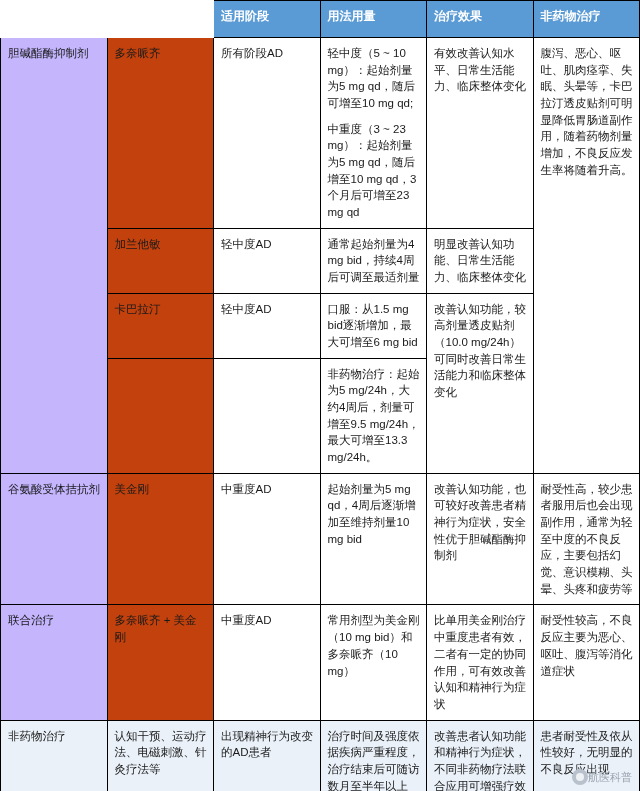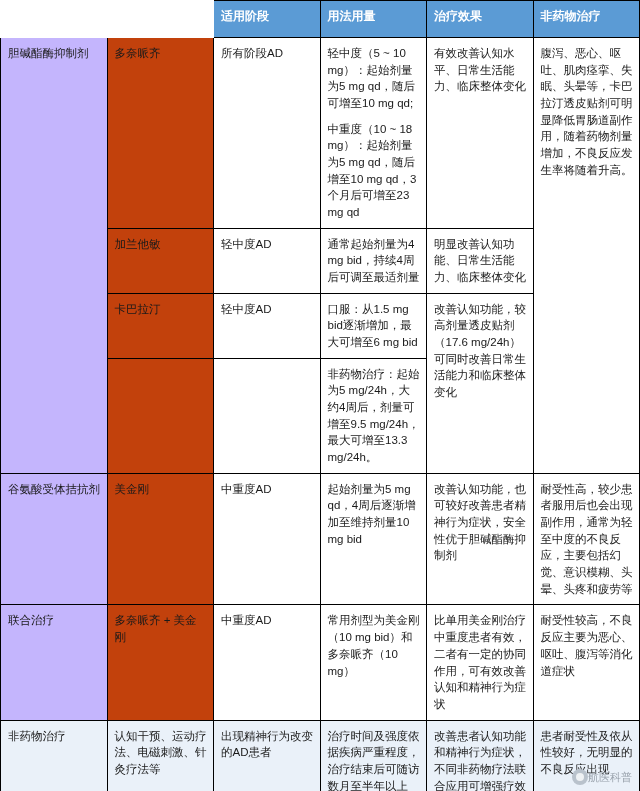--- a/index.html
+++ b/index.html
@@ -121,21 +121,21 @@
     </tr>
   </thead>
   <tbody>
 
     <tr>
       <td class="cat" rowspan="4">胆碱酯酶抑制剂</td>
       <td class="drug">多奈哌齐</td>
       <td class="stage">所有阶段AD</td>
       <td class="dose">
         <div class="para">轻中度（5 ~ 10 mg）：起始剂量为5 mg qd，随后可增至10 mg qd;</div>
-        <div class="para">中重度（10 ~ 18 mg）：起始剂量为5 mg qd，随后增至10 mg qd，3个月后可增至23 mg qd</div>
+        <div class="para">中重度（3 ~ 23 mg）：起始剂量为5 mg qd，随后增至10 mg qd，3个月后可增至23 mg qd</div>
       </td>
       <td class="effect">
         <div class="para">有效改善认知水平、日常生活能力、临床整体变化</div>
       </td>
       <td class="adverse" rowspan="4">
         <div class="para">腹泻、恶心、呕吐、肌肉痉挛、失眠、头晕等，卡巴拉汀透皮贴剂可明显降低胃肠道副作用，随着药物剂量增加，不良反应发生率将随着升高。</div>
       </td>
     </tr>
 
     <tr>
@@ -149,21 +149,21 @@
       </td>
     </tr>
 
     <tr>
       <td class="drug">卡巴拉汀</td>
       <td class="stage">轻中度AD</td>
       <td class="dose">
         <div class="para">口服：从1.5 mg bid逐渐增加，最大可增至6 mg bid</div>
       </td>
       <td class="effect" rowspan="2">
-        <div class="para">改善认知功能，较高剂量透皮贴剂（17.6 mg/24h）可同时改善日常生活能力和临床整体变化</div>
+        <div class="para">改善认知功能，较高剂量透皮贴剂（10.0 mg/24h）可同时改善日常生活能力和临床整体变化</div>
       </td>
     </tr>
 
     <tr>
       <td class="drug"></td>
       <td class="stage"></td>
       <td class="dose">
         <div class="para">非药物治疗：起始为5 mg/24h，大约4周后，剂量可增至9.5 mg/24h，最大可增至13.3 mg/24h。</div>
       </td>
     </tr>

